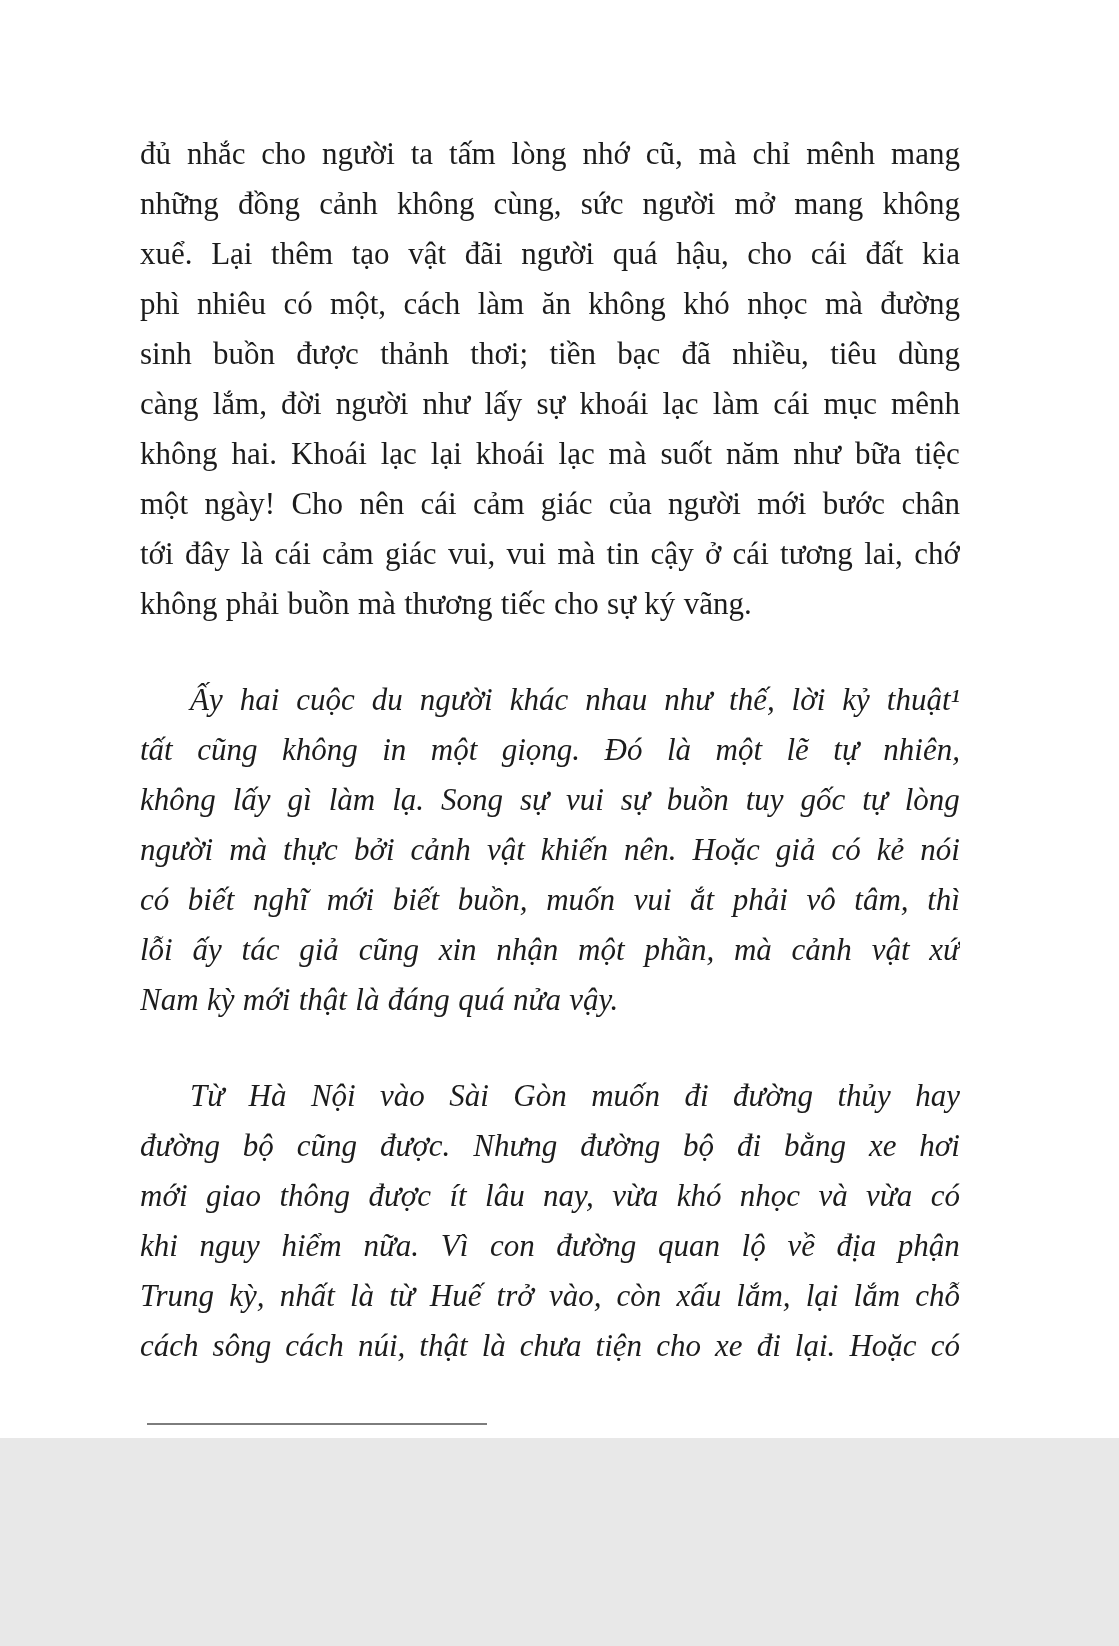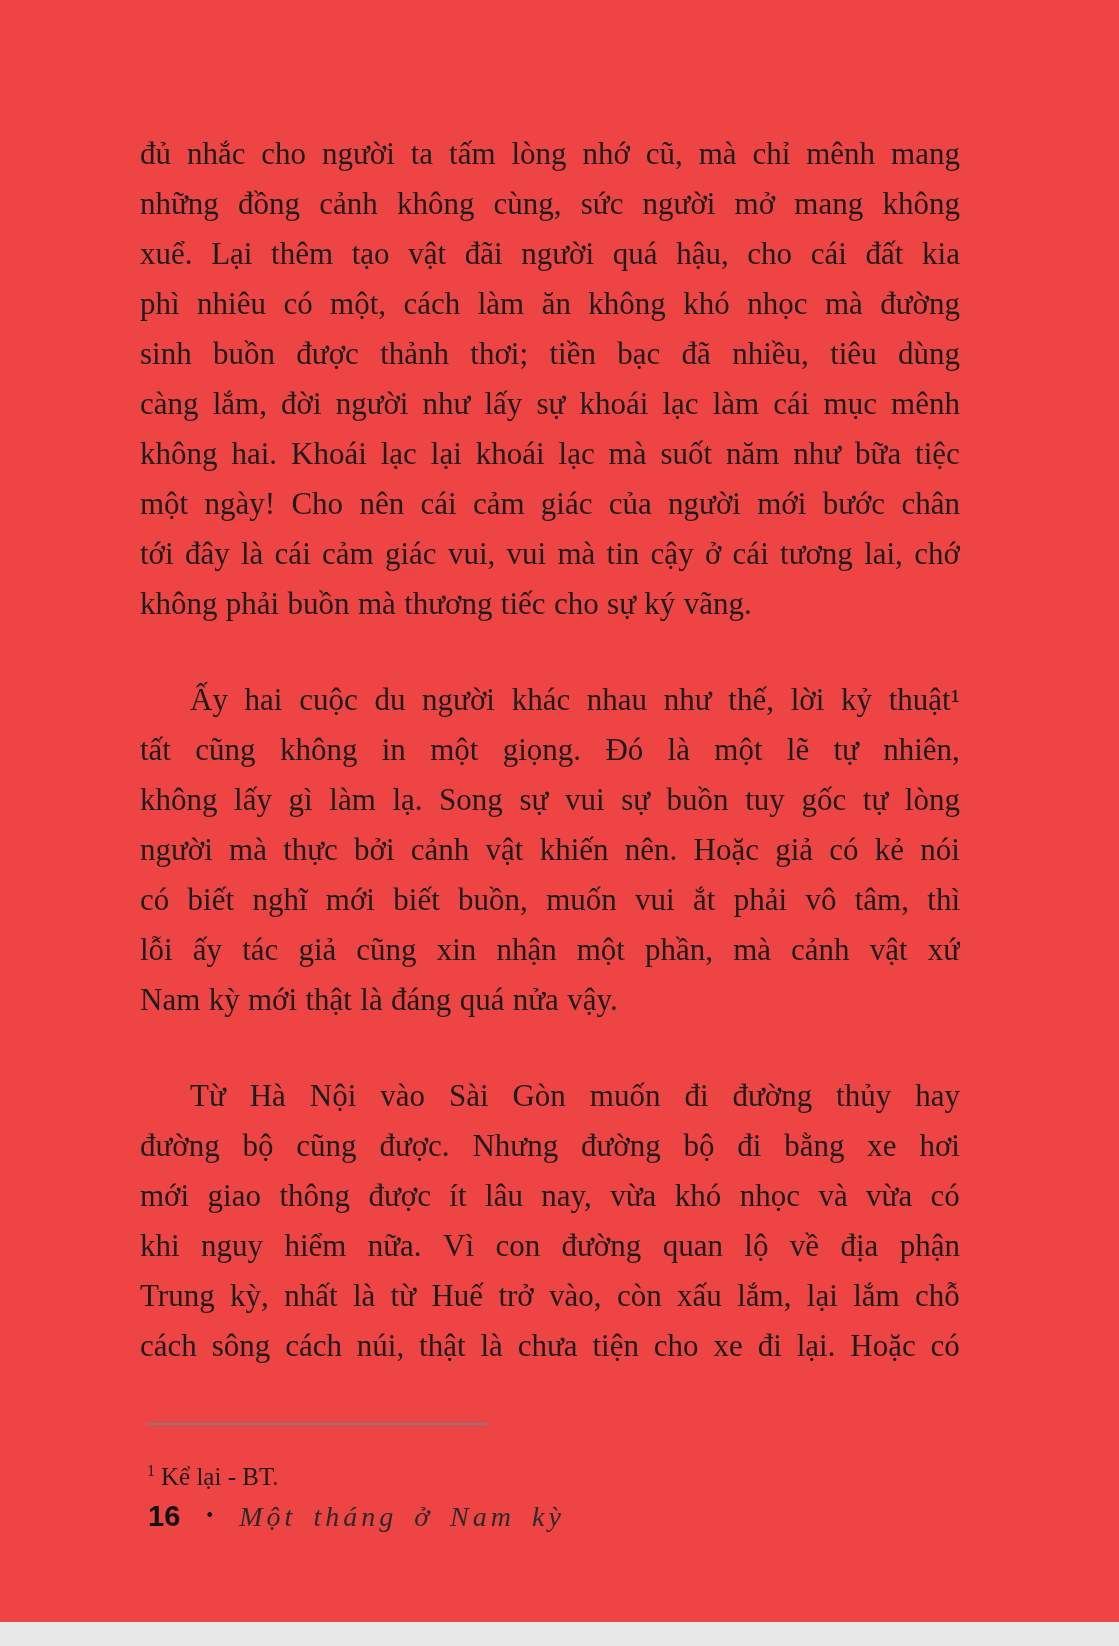--- a/index.html
+++ b/index.html
@@ -1,32 +1,32 @@
 <!DOCTYPE html>
 <html><head>
 <meta charset="utf-8">
 <style>
   html, body { margin: 0; padding: 0; background: #e8e8e8; }
   .page {
     position: relative;
     width: 1119px;
-    height: 1622px;
-    background: #ef4444;
+    height: 1438px;
+    background: #ffffff;
     font-family: "Liberation Serif", "DejaVu Serif", serif;
     color: #1c1c1c;
     overflow: hidden;
   }
   .text-block {
     position: absolute;
     left: 140px;
     top: 126px;
     width: 820px;
   }
   .para { margin: 0; }
-  .para + .para { margin-top: 46px; }
+  .para + .para { margin-top: 46px; font-style: italic; }
   .line {
     display: flex;
     flex-wrap: nowrap;
     justify-content: space-between;
     height: 50px;
     align-items: flex-end;
     font-size: 31px;
     line-height: 44px;
     box-sizing: border-box;
     overflow: hidden;

